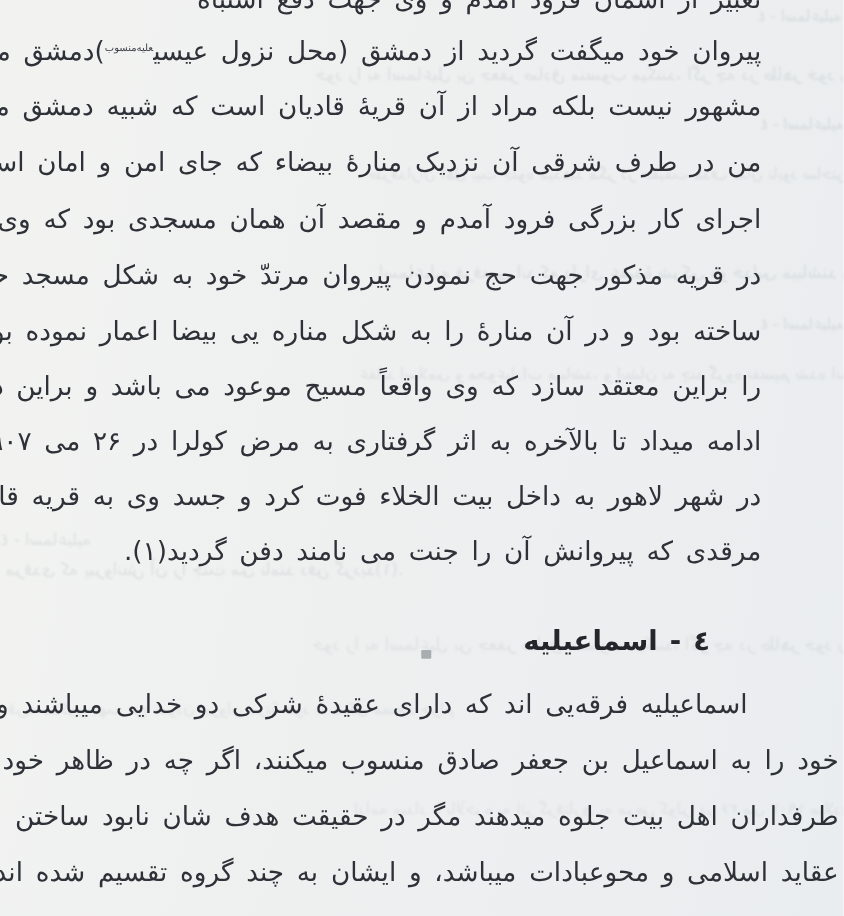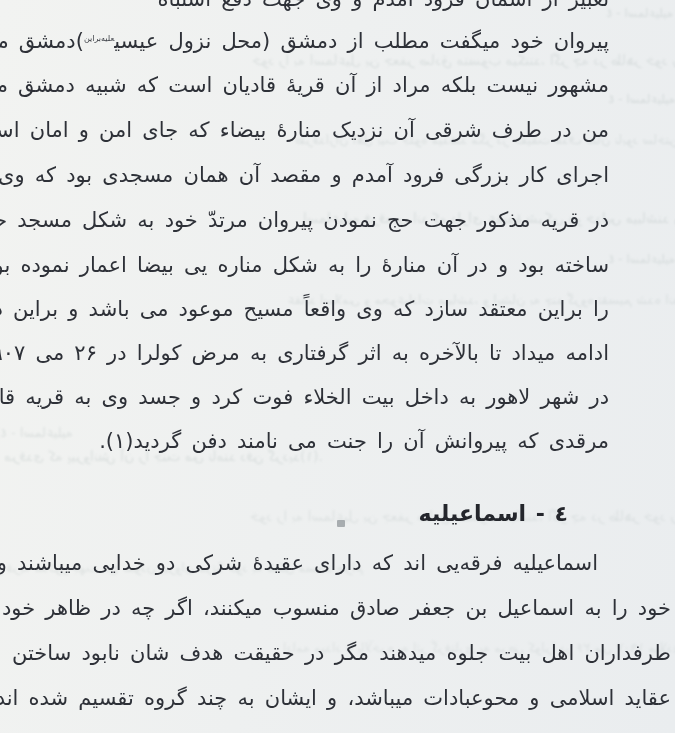--- a/index.html
+++ b/index.html
@@ -68,21 +68,21 @@
   <div class="ghost" style="top:292px; right:-4px; font-size:13px; opacity:.24;">عقاید اسلامی و محوعبادات میباشد، و ایشان به چند گروه تقسیم شده اند</div>
   <div class="ghost" style="top:425px; left:0px; font-size:13px; opacity:.28;">٤ - اسماعیلیه</div>
   <div class="ghost" style="top:448px; left:4px; font-size:14px; opacity:.28;">مرقدی که پیروانش آن را جنت می نامند دفن گردید(۱).</div>
   <div class="ghost" style="top:508px; right:-6px; font-size:14px; opacity:.22;">خود را به اسماعیل بن جعفر صادق منسوب میکنند، اگر چه در ظاهر خود را</div>
   <div class="ghost" style="top:560px; left:-10px; font-size:13px; opacity:.22;">در قریه مذکور جهت حج نمودن پیروان مرتدّ خود به شکل مسجد حرام</div>
   <div class="ghost" style="top:640px; right:-8px; font-size:13px; opacity:.20;">ادامه میداد تا بالآخره به اثر گرفتاری به مرض کولرا در ۲۶ می ۱۹۰۷ میلادی</div>
 
   <div class="tline" style="top:-16px; right:66px;">تعبیر از آسمان فرود آمدم و وی جهت دفع اشتباه</div>
 
   <div class="tline" style="top:24px; right:66px;">
-    <span>پیروان خود میگفت مطلب از دمشق (محل نزول عیسی</span><span class="honorific">علیه‌براین</span><span>)دمشق معروف و</span>
+    <span>پیروان خود میگفت گردید از دمشق (محل نزول عیسی</span><span class="honorific">علیه‌منسوب</span><span>)دمشق معروف و</span>
   </div>
 
   <div class="tline" style="top:70px; right:66px;">مشهور نیست بلکه مراد از آن قریهٔ قادیان است که شبیه دمشق می باشد که</div>
   <div class="tline" style="top:115px; right:66px;">من در طرف شرقی آن نزدیک منارهٔ بیضاء که جای امن و امان است جهت</div>
   <div class="tline" style="top:160px; right:66px;">اجرای کار بزرگی فرود آمدم و مقصد آن همان مسجدی بود که وی آن را</div>
   <div class="tline" style="top:205px; right:66px;">در قریه مذکور جهت حج نمودن پیروان مرتدّ خود به شکل مسجد حرام</div>
   <div class="tline" style="top:250px; right:66px;">ساخته بود و در آن منارهٔ را به شکل مناره یی بیضا اعمار نموده بود تا مردم</div>
   <div class="tline" style="top:294px; right:66px;">را براین معتقد سازد که وی واقعاً مسیح موعود می باشد و براین دعوت خود</div>
   <div class="tline" style="top:338px; right:66px;">ادامه میداد تا بالآخره به اثر گرفتاری به مرض کولرا در ۲۶ می ۱۹۰۷ میلادی</div>
   <div class="tline" style="top:382px; right:66px;">در شهر لاهور به داخل بیت الخلاء فوت کرد و جسد وی به قریه قادیان به</div>

